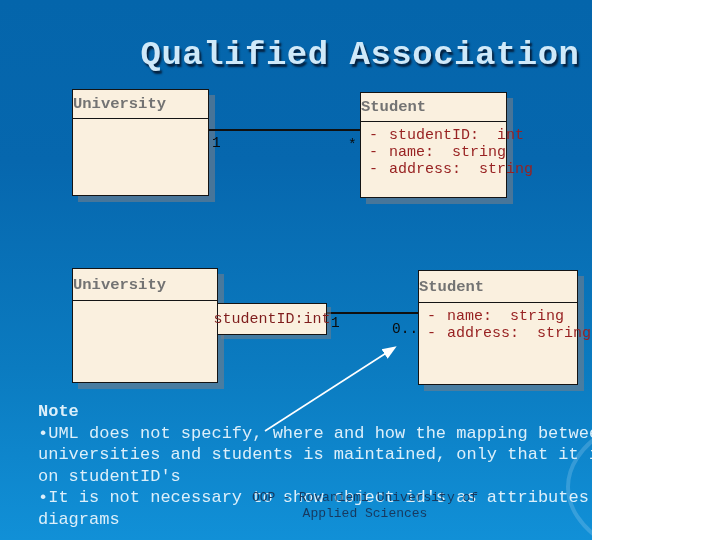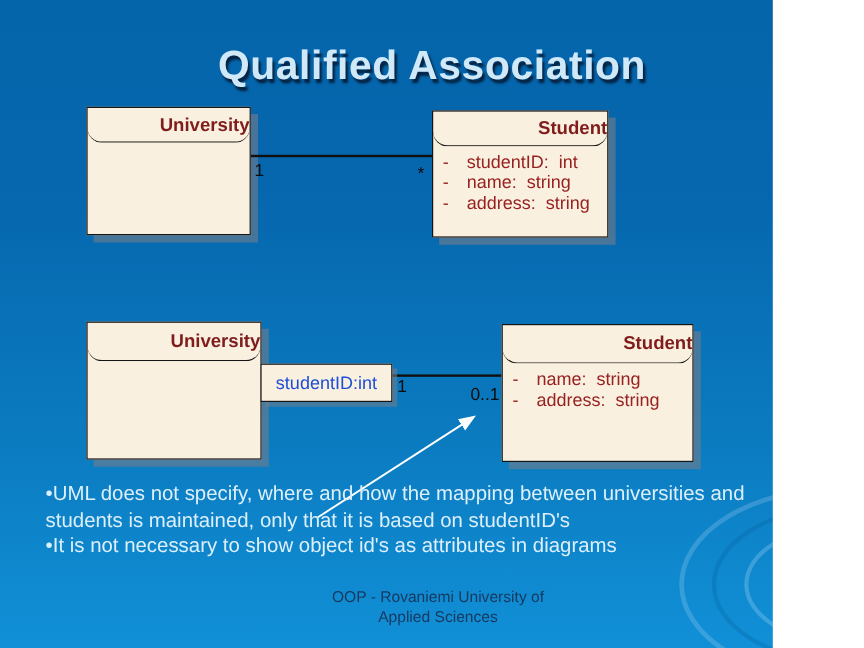--- a/index.html
+++ b/index.html
@@ -1,23 +1,24 @@
 <!DOCTYPE html>
 <html><head>
 <meta charset="utf-8">
 <style>
   * { margin: 0; padding: 0; box-sizing: border-box; }
   html, body { width: 720px; height: 540px; overflow: hidden; }
   body { font-family: "Liberation Sans", sans-serif; }
 
   .slide {
     position: relative;
-    width: 644px; height: 540px;
+    width: 592px; height: 540px;
     background: linear-gradient(180deg, #0465ab 0%, #0667ae 30%, #0b7bc0 68%, #1190d7 100%);
     overflow: hidden;
+    font-family: Liberation Mono, monospace;
   }
 
   .ripple-layer {
     position: absolute; left: 0; top: 0; width: 720px; height: 540px;
     pointer-events: none;
   }
 
   .slide-title {
     position: absolute; top: 36px; left: 0; width: 720px;
     text-align: center;
@@ -27,24 +28,23 @@
     letter-spacing: 0.5px;
   }
 
   .class-box {
     position: absolute;
     background: #faf0df;
     border: 1.6px solid #141414;
     box-shadow: 6px 6px 0 rgba(115,125,138,0.6);
   }
   .class-header {
-    text-align: right; font-weight: bold;
-    font-size: 15.5px; color: #7f1d1d;
+    text-align: left; font-weight: bold;
+    font-size: 15.5px; color: #737373;
     border-bottom: 1.6px solid #141414;
-    border-radius: 12px;
   }
   .hdr-top { height: 29px; line-height: 29px; }
   .hdr-bot { height: 32px; line-height: 32px; }
   .class-body { padding: 5px 6px 0 8px; }
   .attr-row { display: flex; color: #982222; font-size: 15px; line-height: 17px; }
   .attr-dash { width: 20px; flex: 0 0 20px; }
   .attr-text { white-space: pre; }
 
   .box-univ-top { left: 72px; top: 89px;  width: 137px; height: 107px; }
   .box-stud-top { left: 360px; top: 92px; width: 147px; height: 106px; }
@@ -64,21 +64,21 @@
   .mult-top-right { left: 348px; top: 137px; }
   .mult-bot-left  { left: 331px; top: 315px; }
   .mult-bot-right { left: 392px; top: 321px; text-align: right; }
 
   .qualifier-box {
     position: absolute; left: 217px; top: 303px; width: 110px; height: 32px;
     background: #faf0df;
     border: 1.6px solid #141414;
     box-shadow: 4px 4px 0 rgba(115,125,138,0.55);
     display: flex; align-items: center; justify-content: center;
-    font-size: 15px; color: #1d4ed8;
+    font-size: 15px; color: #7f1d1d;
     z-index: 3;
   }
 
   .annotation-arrow-layer {
     position: absolute; left: 0; top: 0; width: 720px; height: 540px;
     pointer-events: none; z-index: 4;
   }
 
   .note-block {
     position: absolute; left: 38px; top: 401px; width: 648px;
@@ -175,20 +175,21 @@
   <svg class="annotation-arrow-layer" viewBox="0 0 720 540">
     <defs>
       <marker id="arrowhead" markerWidth="9" markerHeight="8" refX="7" refY="4" orient="auto">
         <polygon points="0 0.5, 9 4, 0 7.5" fill="#ffffff"></polygon>
       </marker>
     </defs>
     <line x1="265" y1="431" x2="394" y2="348" stroke="#ffffff" stroke-width="1.6" marker-end="url(#arrowhead)"></line>
   </svg>
 
   <div class="note-block">
+    <div class="note-heading">Note</div>
     <div class="bullet-line"><span class="bullet-char">•</span><span>UML does not specify, where and how the mapping between universities and students is maintained, only that it is based on studentID's</span></div>
     <div class="bullet-line"><span class="bullet-char">•</span><span>It is not necessary to show object id's as attributes in diagrams</span></div>
   </div>
 
   <div class="slide-footer">
     <div>OOP - Rovaniemi University of</div>
     <div>Applied Sciences</div>
   </div>
 
 </div>

